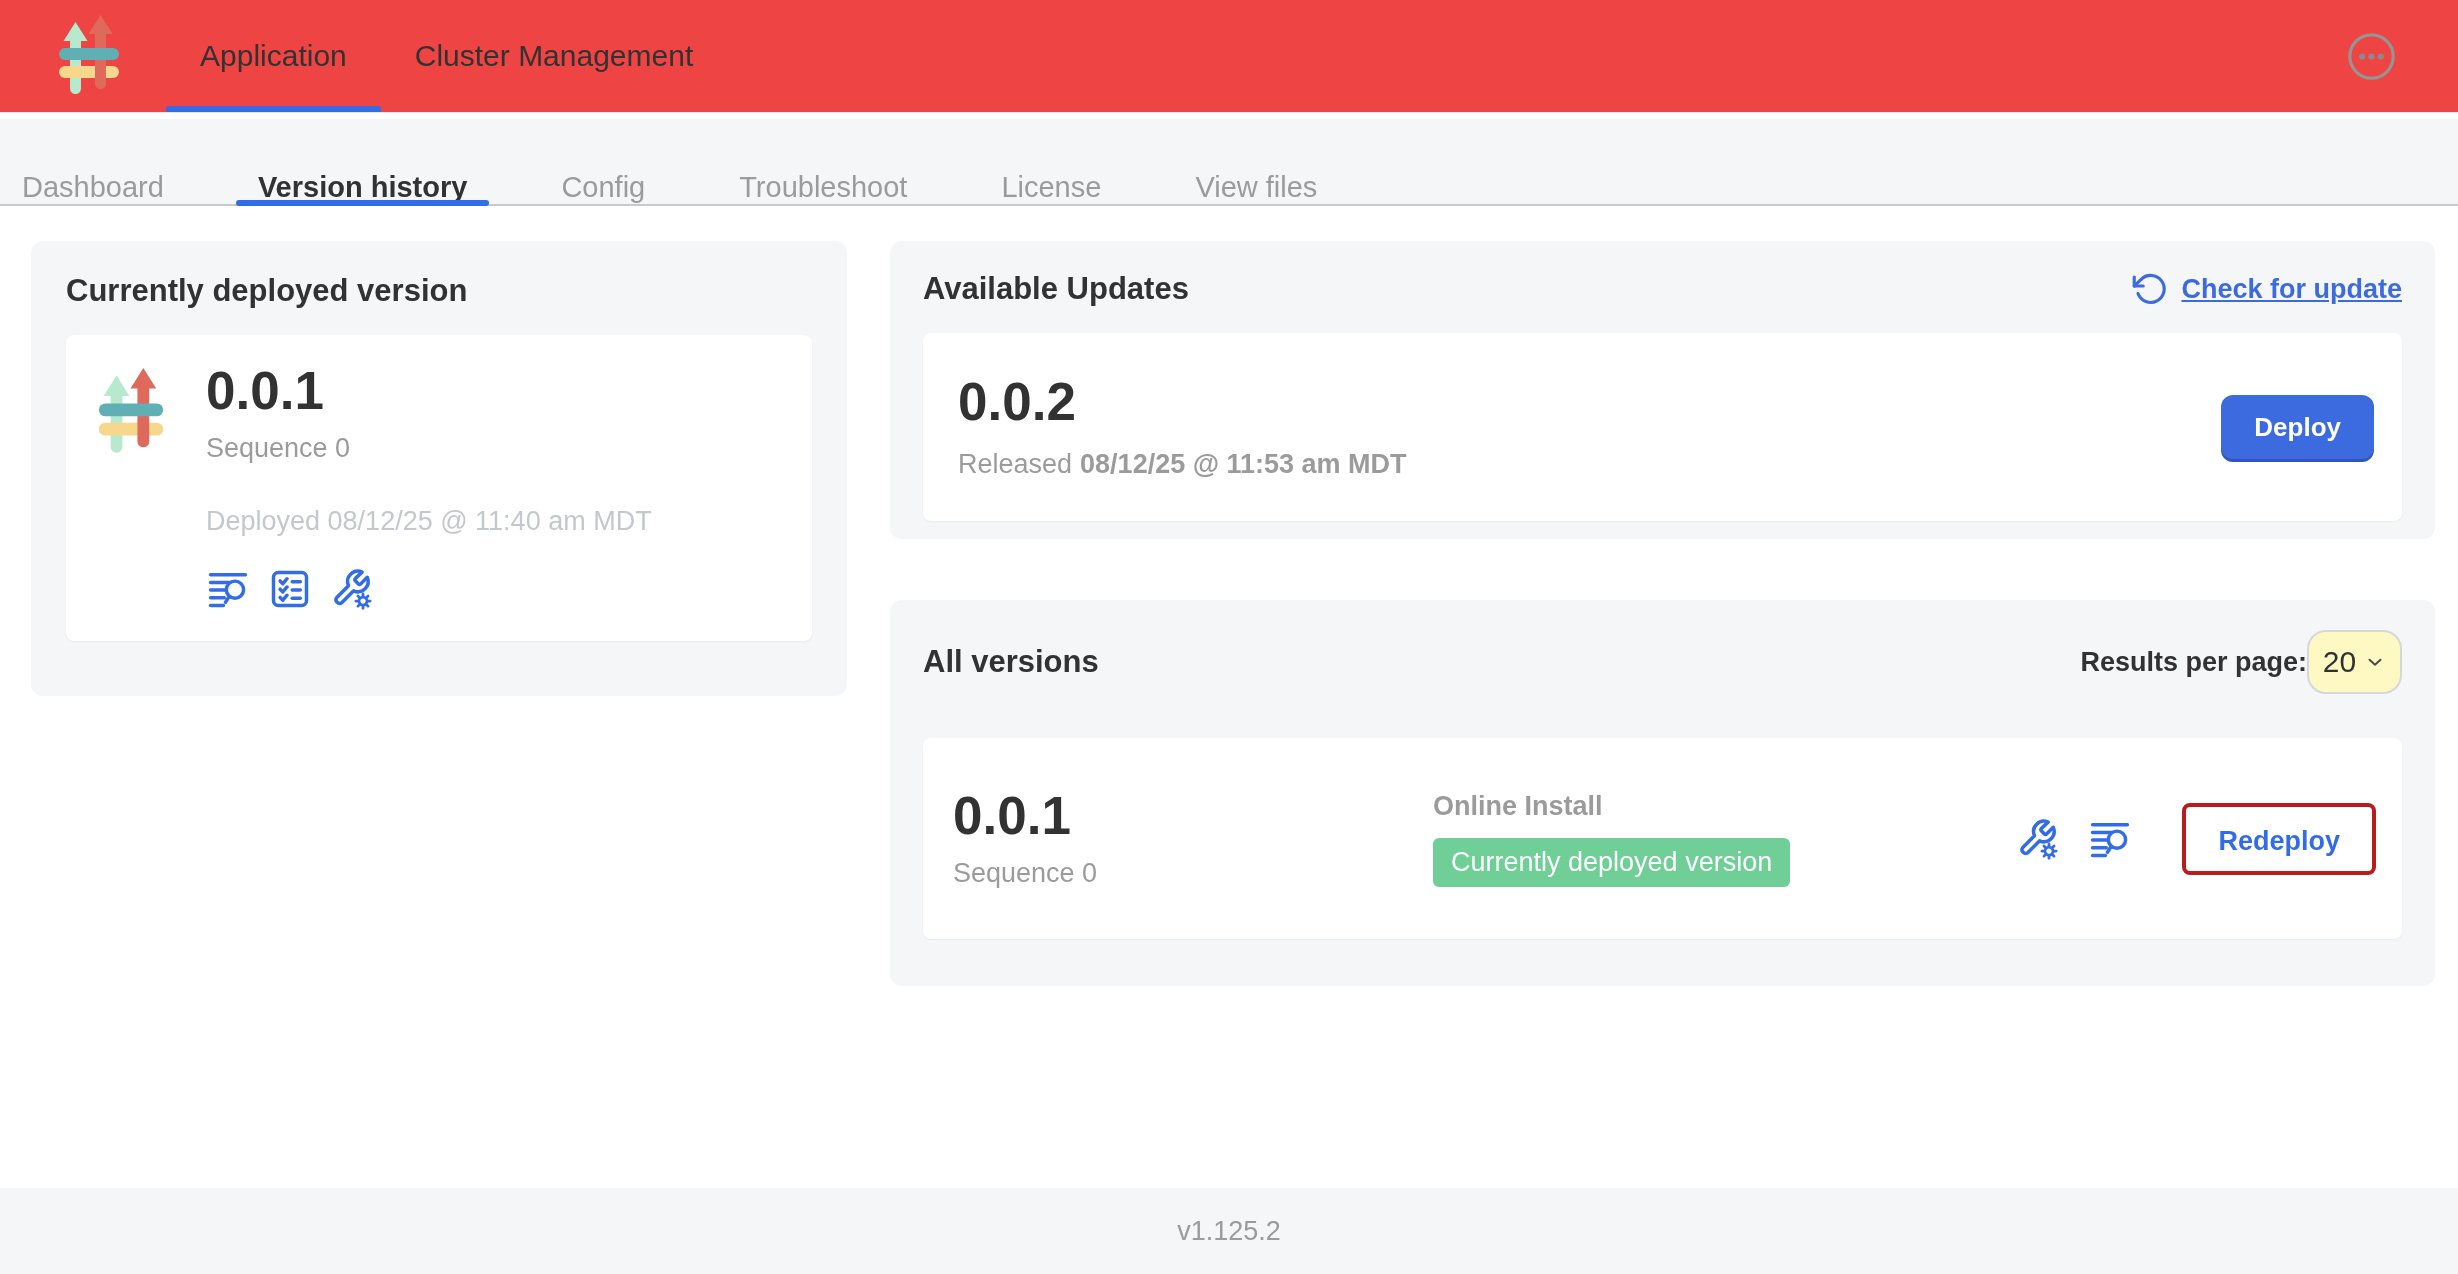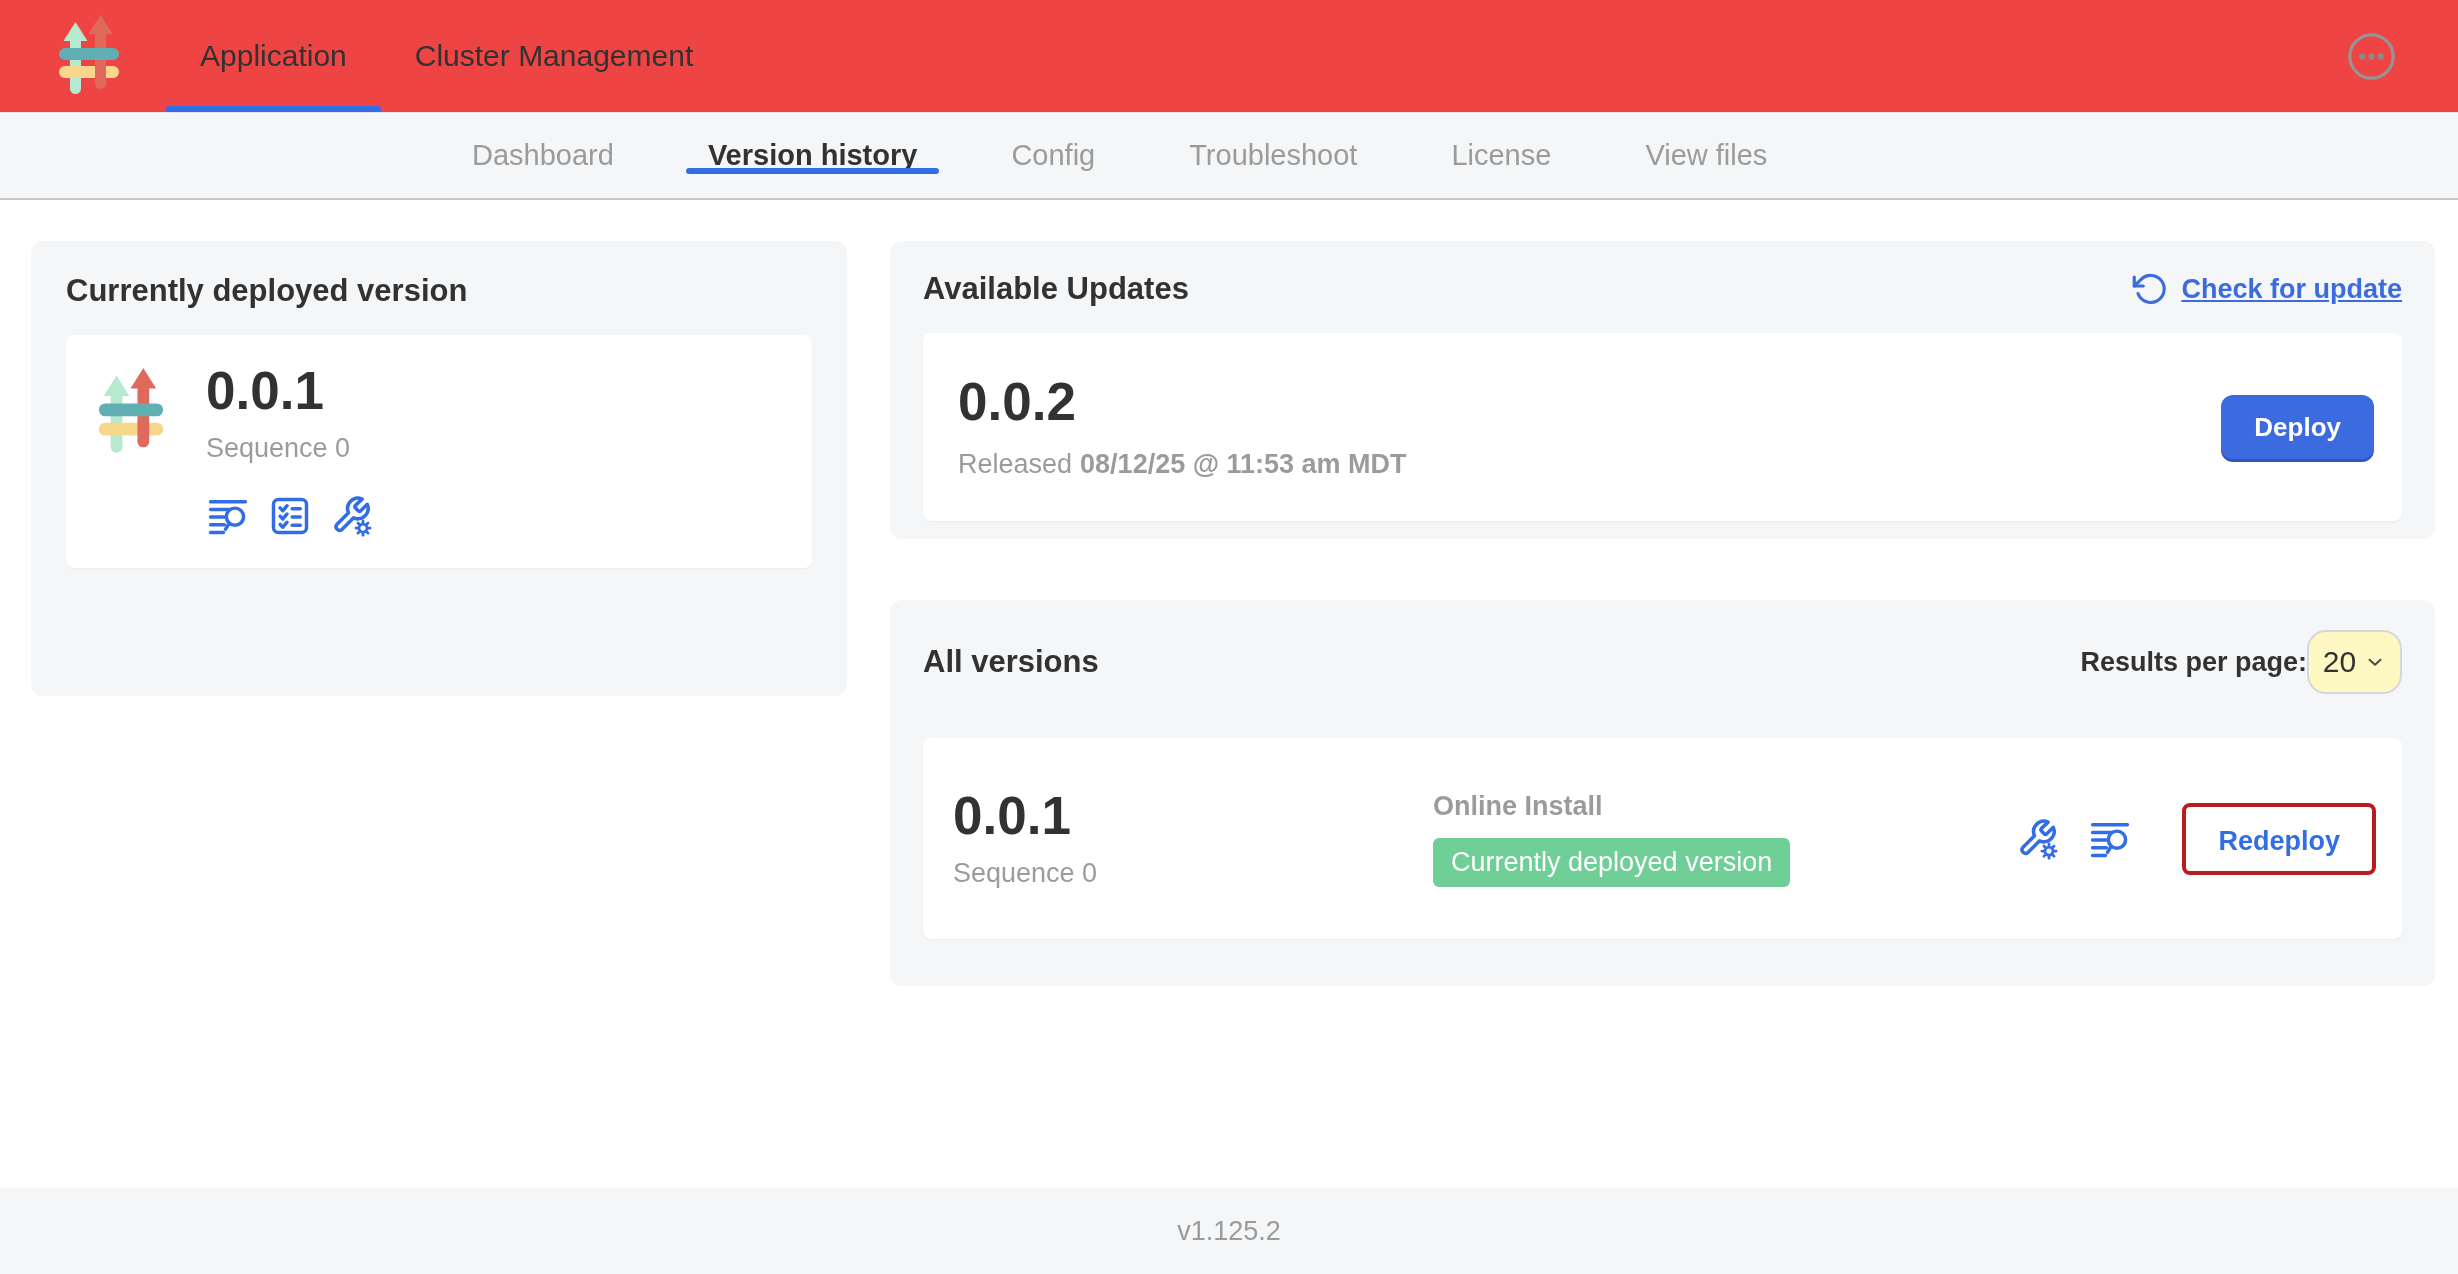--- a/index.html
+++ b/index.html
@@ -12,22 +12,22 @@
             border-bottom:1px solid #e4e6e9; display:flex; align-items:stretch; z-index:5; }
   .logo-wrap { display:flex; align-items:center; padding-left:56px; padding-right:44px; }
   .header-tabs { display:flex; align-items:stretch; }
   .header-tab { position:relative; display:flex; align-items:center; padding:0 34px; font-size:30px;
                 color:#323232; cursor:pointer; }
   .header-tab.active::after { content:""; position:absolute; left:0; right:0; bottom:0; height:6px;
                 background:#326DE6; border-radius:3px 3px 0 0; }
   .more-btn { position:absolute; right:61px; top:31px; width:51px; height:51px; cursor:pointer; }
 
   
-  .subnav { position:absolute; top:113px; left:0; width:100%; height:87px; background:#f4f6f8;
-            border-bottom:2px solid #c7cacd; display:flex; align-items:center; padding-left:450px; z-index:4; }
+  .subnav { position:absolute; top:119px; left:0; width:100%; height:87px; background:#f4f6f8;
+            border-bottom:2px solid #c7cacd; display:flex; align-items:flex-end; z-index:4; }
   .subnav-tab { position:relative; display:flex; align-items:center; padding:0 22px; margin-right:50px;
             font-size:29px; color:#9b9b9b; cursor:pointer; white-space:nowrap; }
   .subnav-tab.active { color:#323232; font-weight:700; }
   .subnav-tab.active::after { content:""; position:absolute; left:0; right:0; bottom:-2px; height:6px;
             background:#326DE6; border-radius:3px; }
 
   
   .main { position:absolute; top:200px; left:0; width:100%; height:988px; background:#ffffff; }
 
   .gray-card { background:#f4f6f8; border-radius:12px; }
@@ -190,20 +190,21 @@
             <path d="M18.5 8 L30.5 27 L6.5 27 Z" fill="#B7E9CF"></path>
             <rect x="2" y="52" width="60" height="12" rx="6" fill="#F6D78C"></rect>
             <rect x="38" y="13" width="11" height="62" rx="5.5" fill="#DF6A5B"></rect>
             <path d="M43.5 1 L55.5 20 L31.5 20 Z" fill="#DF6A5B"></path>
             <rect x="2" y="34" width="60" height="12" rx="6" fill="#5FAFB5"></rect>
           </svg>
         </div>
         <div>
           <div class="ver-big">0.0.1</div>
           <div class="seq-text">Sequence 0</div>
+          <div class="deployed-ts">Deployed 08/12/25 @ 11:40 am MDT</div>
           <div class="action-icons">
             <svg class="ico" viewBox="0 0 24 24">
                 <use href="#icon-logs"></use>
               </svg>
             <svg class="ico" viewBox="0 0 24 24">
                 <use href="#icon-checklist"></use>
               </svg>
             <svg class="ico" viewBox="0 0 24 24">
                 <use href="#icon-wrench-gear"></use>
               </svg>

